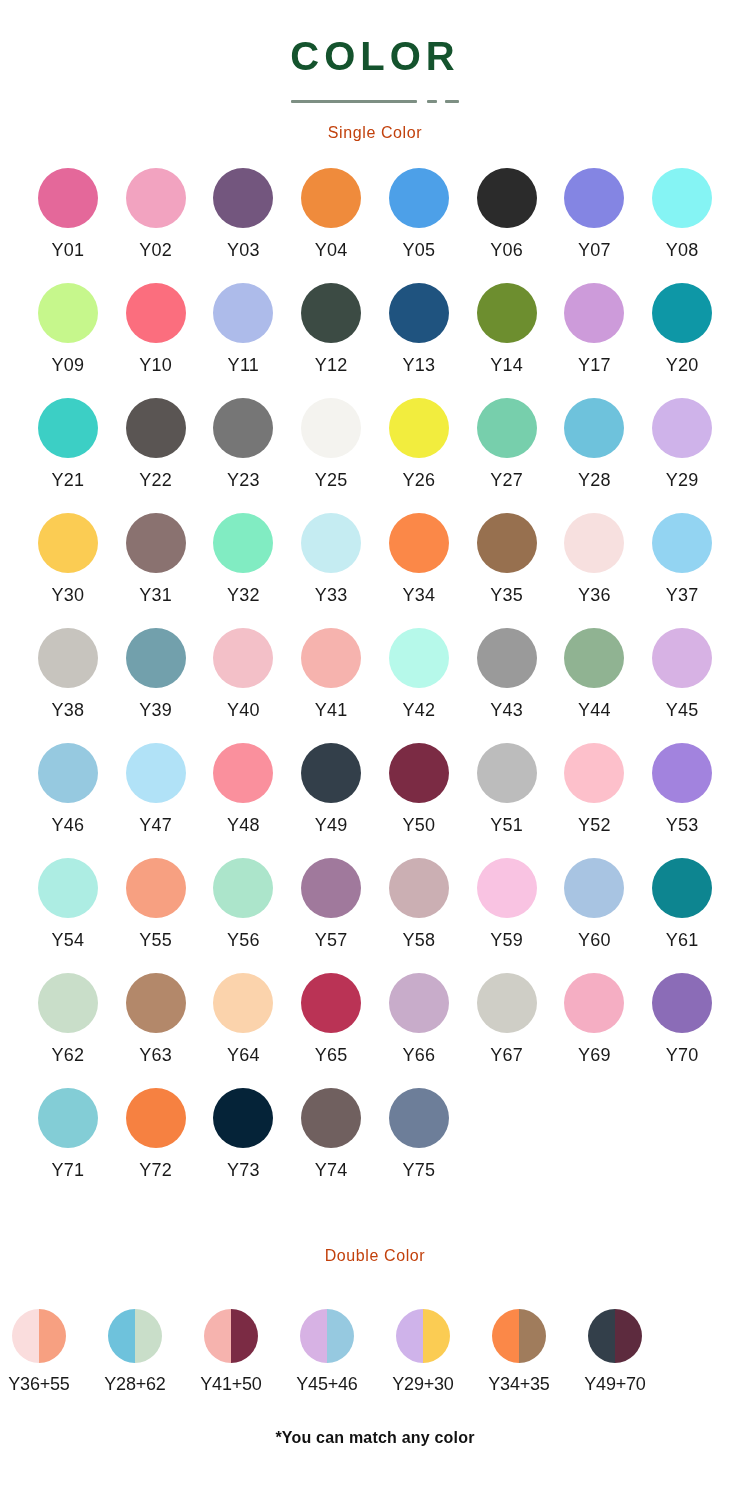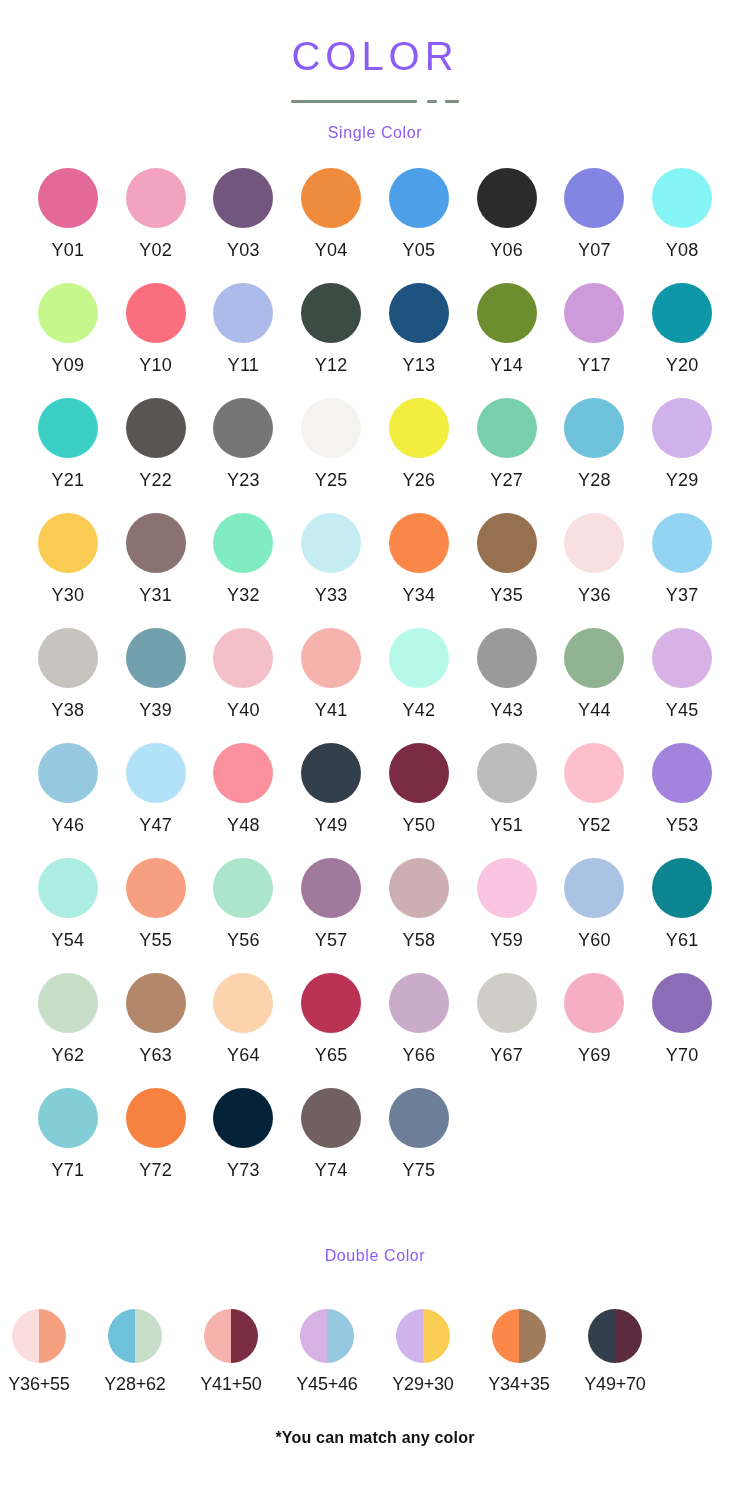--- a/index.html
+++ b/index.html
@@ -21,23 +21,23 @@
   }
 
   
   .header {
     padding-top: 34px;
     text-align: center;
   }
 
   .title {
     font-size: 40px;
-    font-weight: 400;
+    font-weight: 700;
     letter-spacing: 5px;
-    color: #8b5cf6;
+    color: #14532d;
     line-height: 1.1;
   }
 
   .divider {
     margin: 18px auto 0;
     width: 168px;
     height: 10px;
     position: relative;
   }
   .divider .seg {
@@ -47,21 +47,21 @@
     background: #7d8f83;
     border-radius: 1px;
   }
   .divider .seg.long  { left: 0;   width: 126px; }
   .divider .seg.mid   { left: 136px; width: 10px; }
   .divider .seg.short { left: 154px; width: 14px; }
 
   .subtitle {
     margin-top: 18px;
     font-size: 16px;
-    color: #8b5cf6;
+    color: #c2410c;
     letter-spacing: 0.6px;
     font-weight: 400;
   }
 
   .subtitle.double {
     margin-top: 0;
   }
 
   
   .grid {

